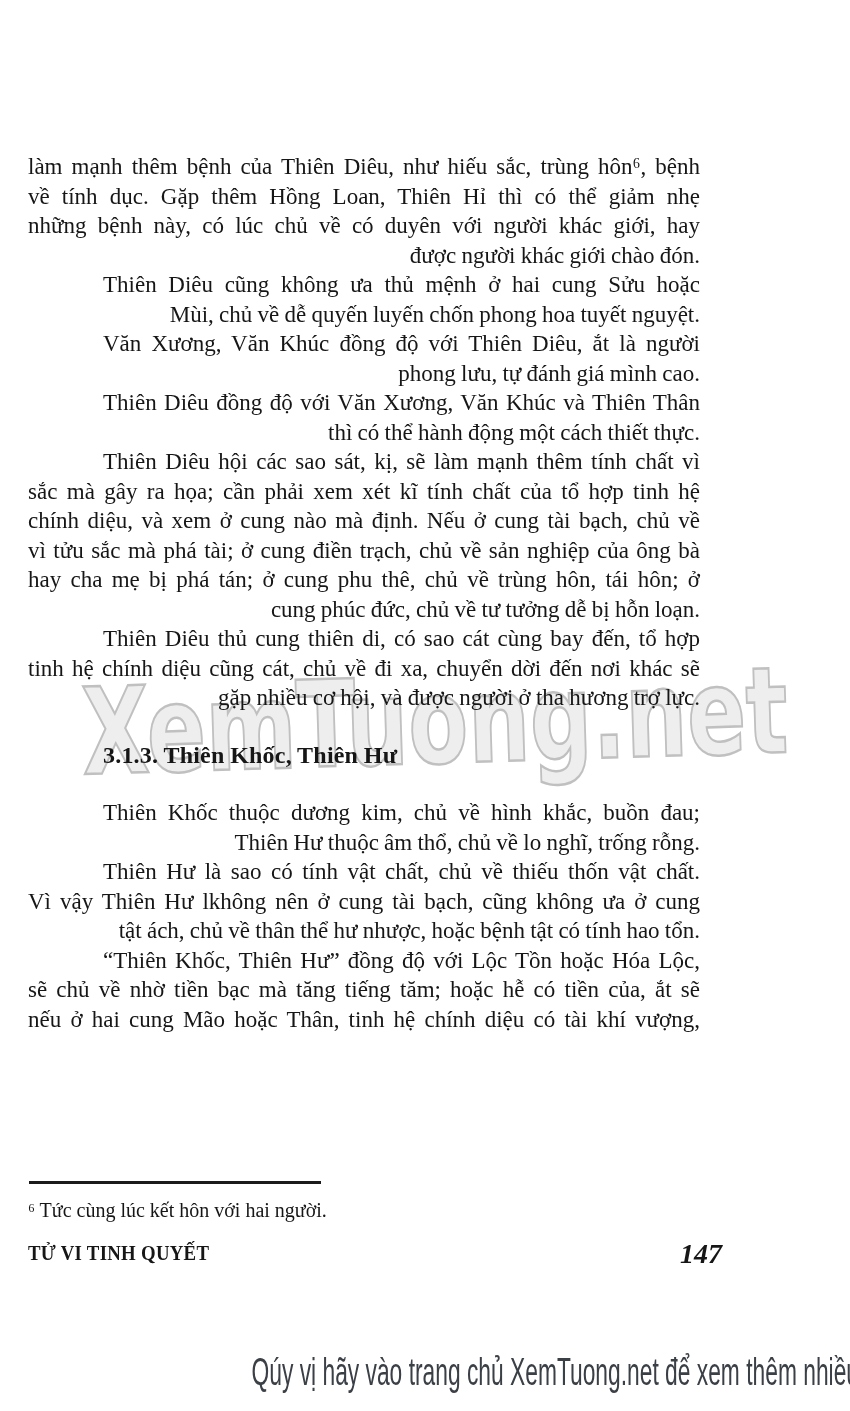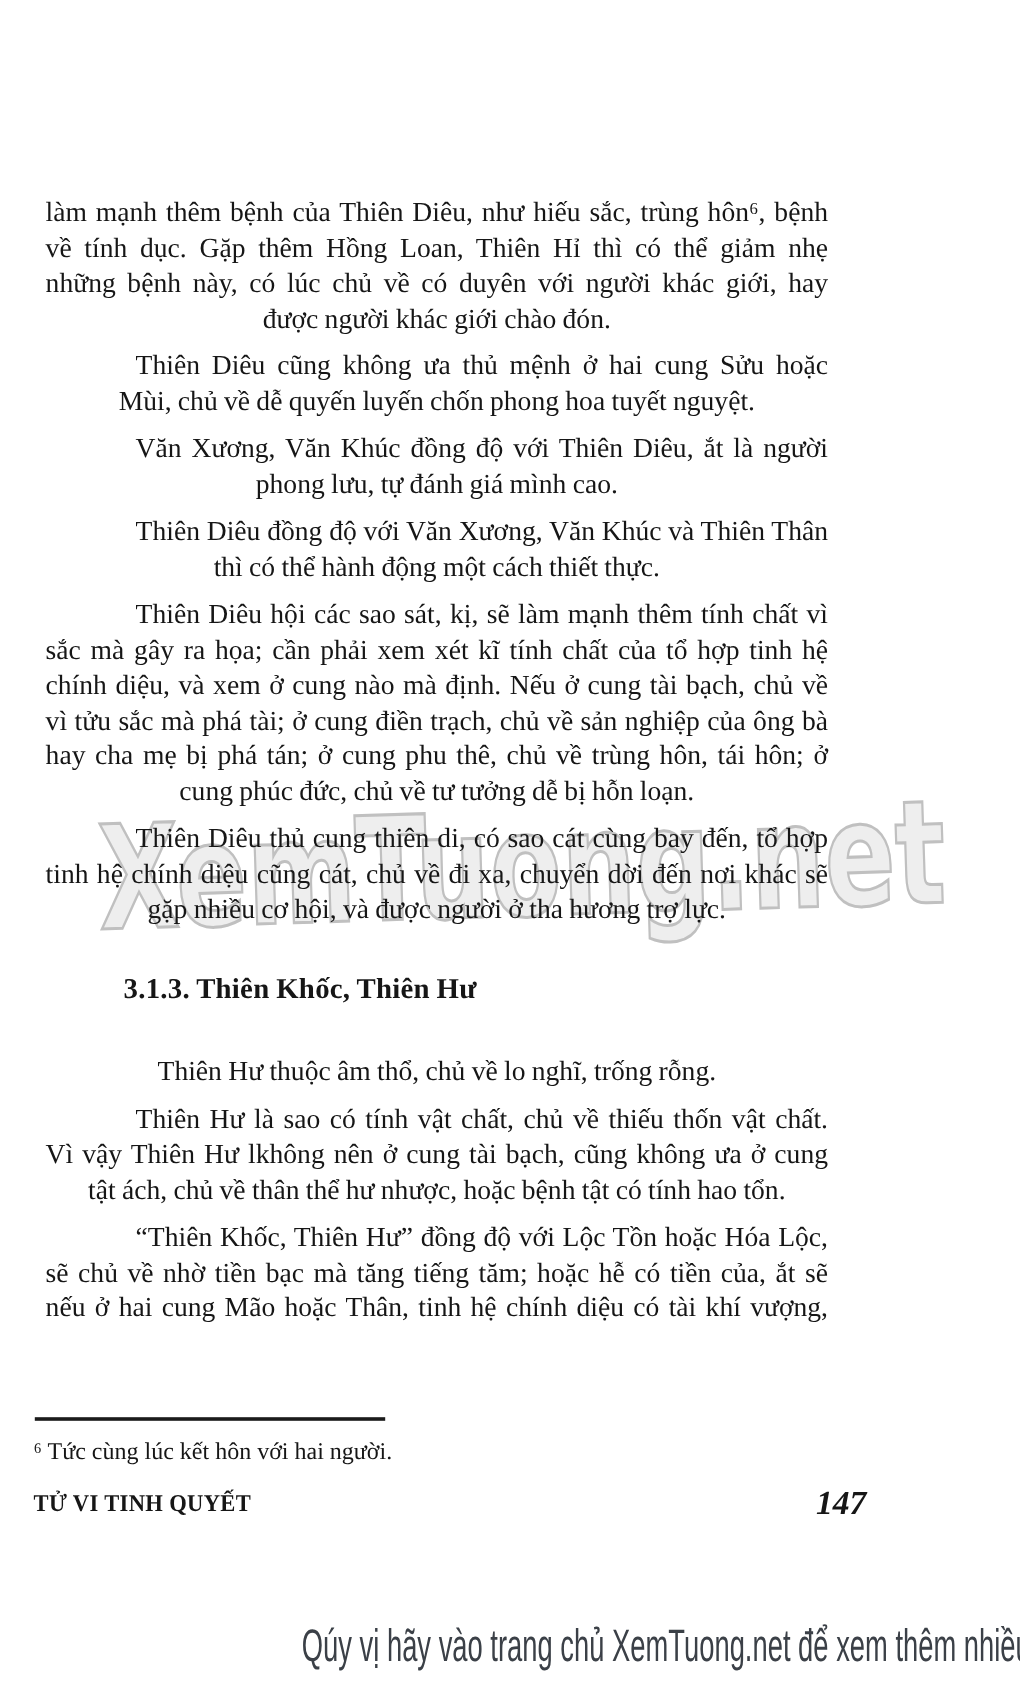--- a/index.html
+++ b/index.html
@@ -6,22 +6,22 @@
   .page{
     position:relative;width:850px;height:1411px;margin:0 auto;
     background:#ffffff;overflow:hidden;
     font-family:"Liberation Serif","DejaVu Serif",serif;color:#161616;
   }
   
   .text-block{
     position:absolute;left:28px;top:152px;width:672px;
     font-size:23px;line-height:29.5px;word-spacing:-0.5px;
   }
-  .para{margin:10px;padding:0;}
-  .line{height:29.5px;overflow:visible;text-align:center;}
+  .para{margin:0;padding:0;}
+  .line{height:29.5px;overflow:visible;text-align:right;}
   .j{text-align:justify;text-align-last:justify;}
   .first{text-indent:75px;}
   .gap{height:28px;}
   .heading{
     height:29.5px;font-weight:bold;font-size:24px;text-indent:75px;
     letter-spacing:0.2px;
   }
   
   .watermark-svg{position:absolute;left:0;top:598px;pointer-events:none;}
   .watermark-svg text{
@@ -95,20 +95,21 @@
       <div class="line j">tinh hệ chính diệu cũng cát, chủ về đi xa, chuyển dời đến nơi khác sẽ</div>
       <div class="line">gặp nhiều cơ hội, và được người ở tha hương trợ lực.</div>
     </div>
 
 
     <div class="gap"></div>
     <div class="heading">3.1.3. Thiên Khốc, Thiên Hư</div>
     <div class="gap"></div>
 
     <div class="para">
+      <div class="line j first">Thiên Khốc thuộc dương kim, chủ về hình khắc, buồn đau;</div>
       <div class="line">Thiên Hư thuộc âm thổ, chủ về lo nghĩ, trống rỗng.</div>
     </div>
 
 
     <div class="para">
       <div class="line j first">Thiên Hư là sao có tính vật chất, chủ về thiếu thốn vật chất.</div>
       <div class="line j">Vì vậy Thiên Hư lkhông nên ở cung tài bạch, cũng không ưa ở cung</div>
       <div class="line">tật ách, chủ về thân thể hư nhược, hoặc bệnh tật có tính hao tổn.</div>
     </div>
 

